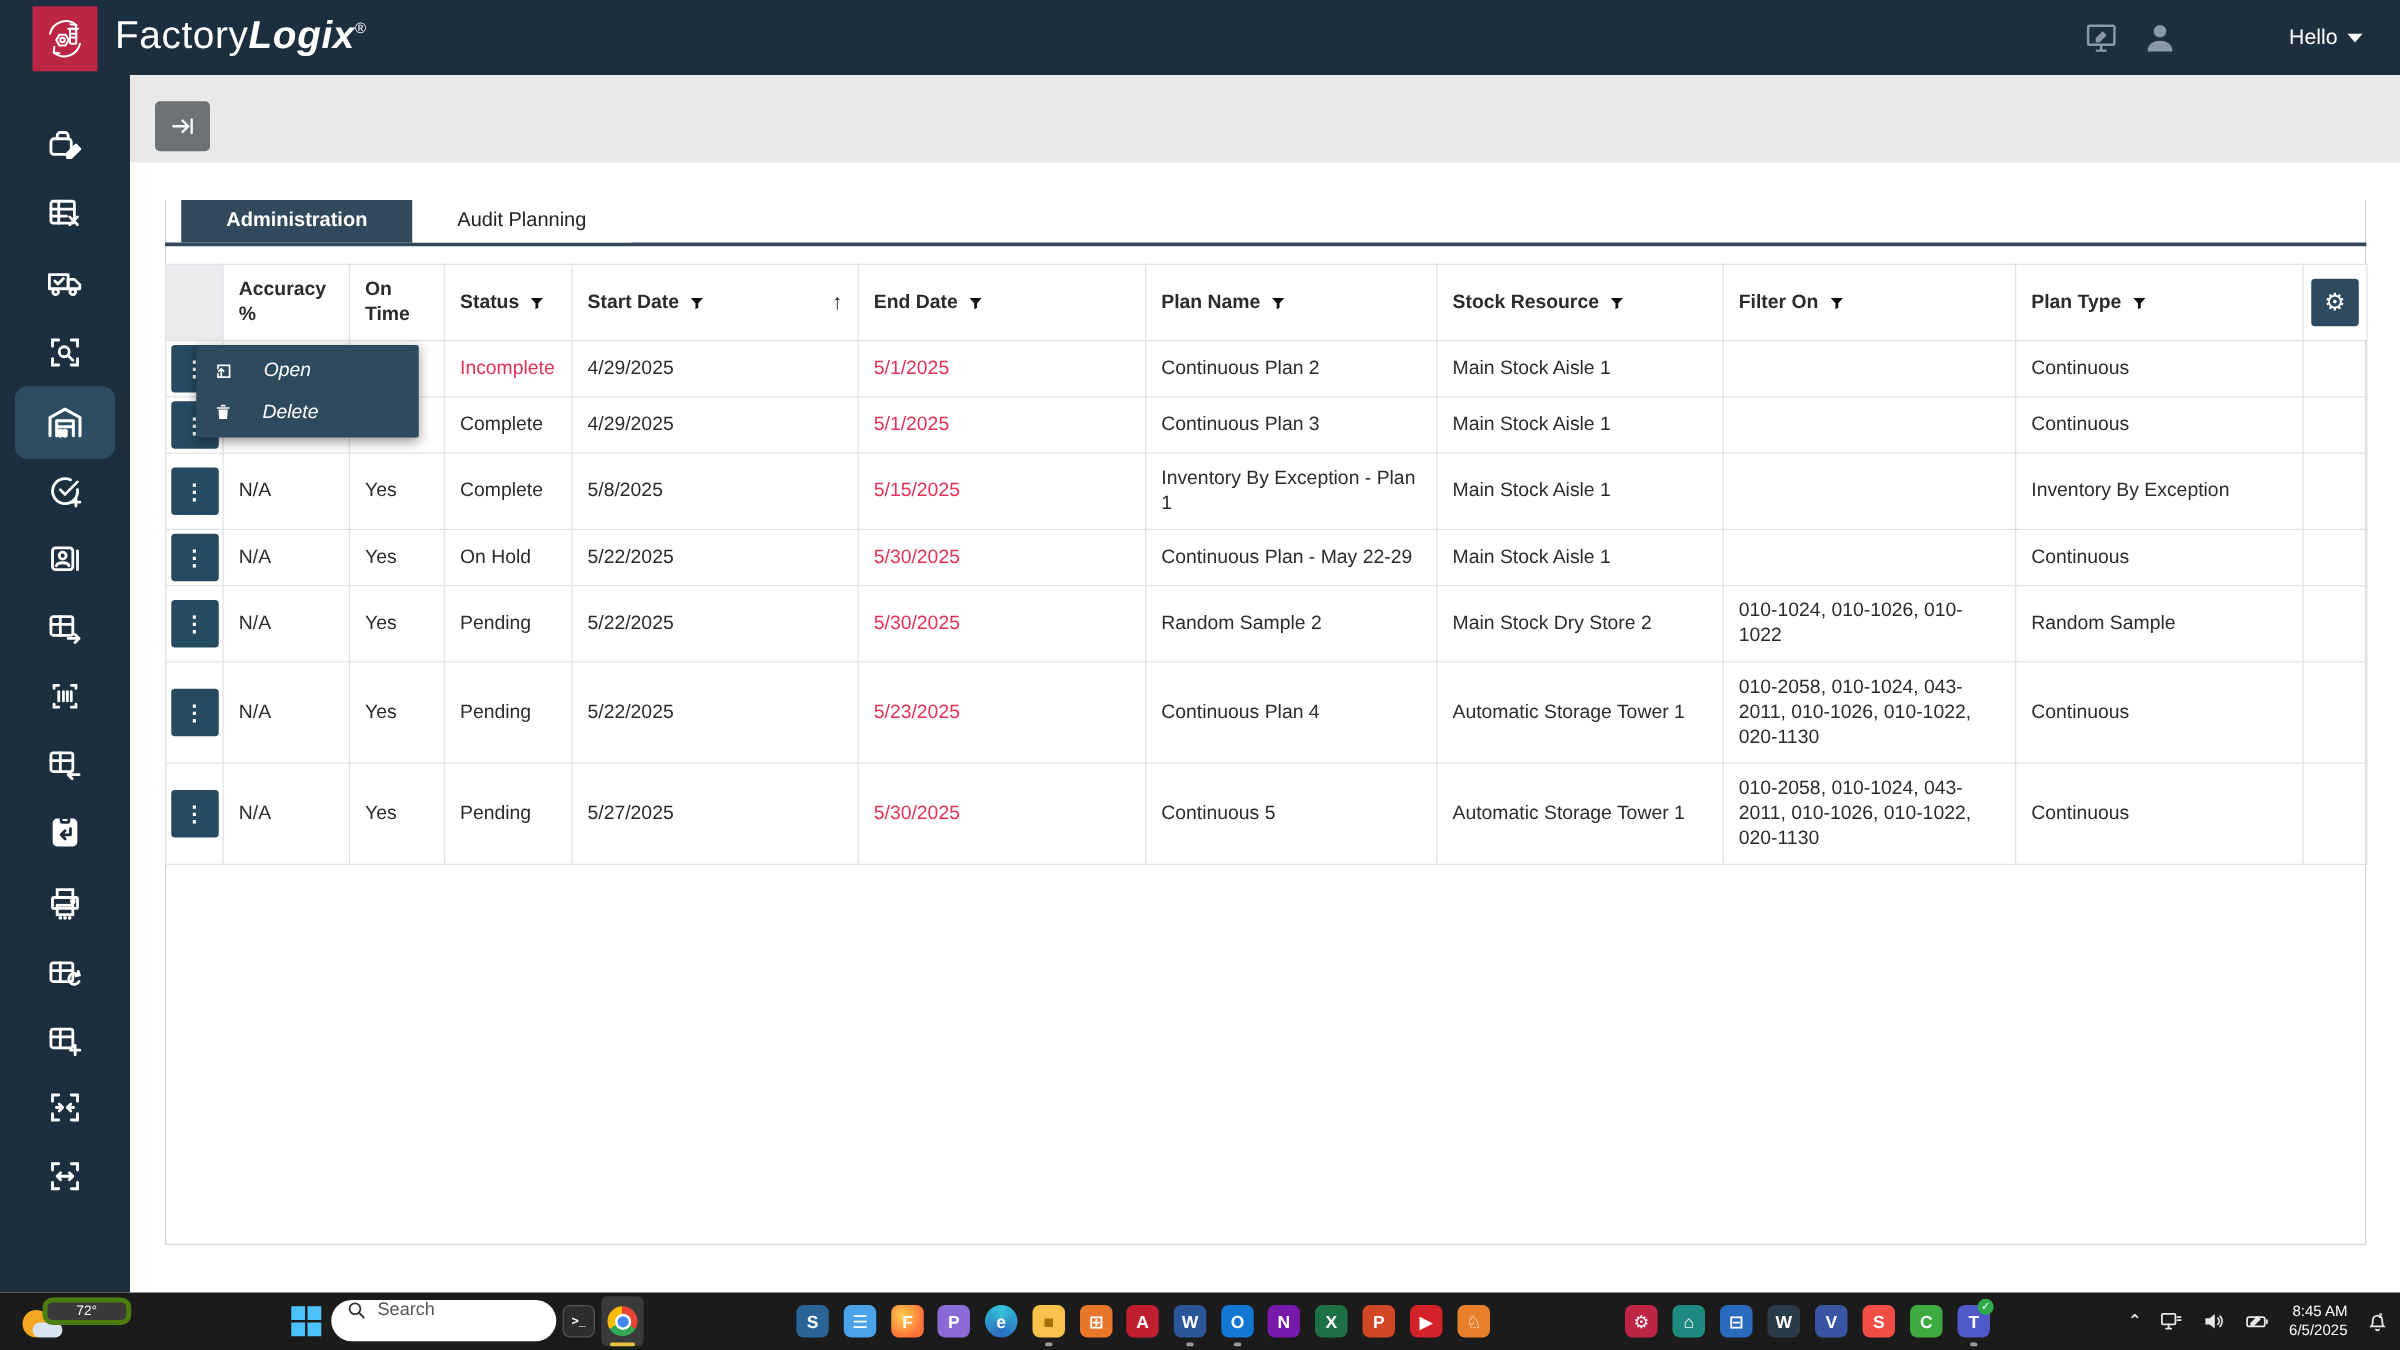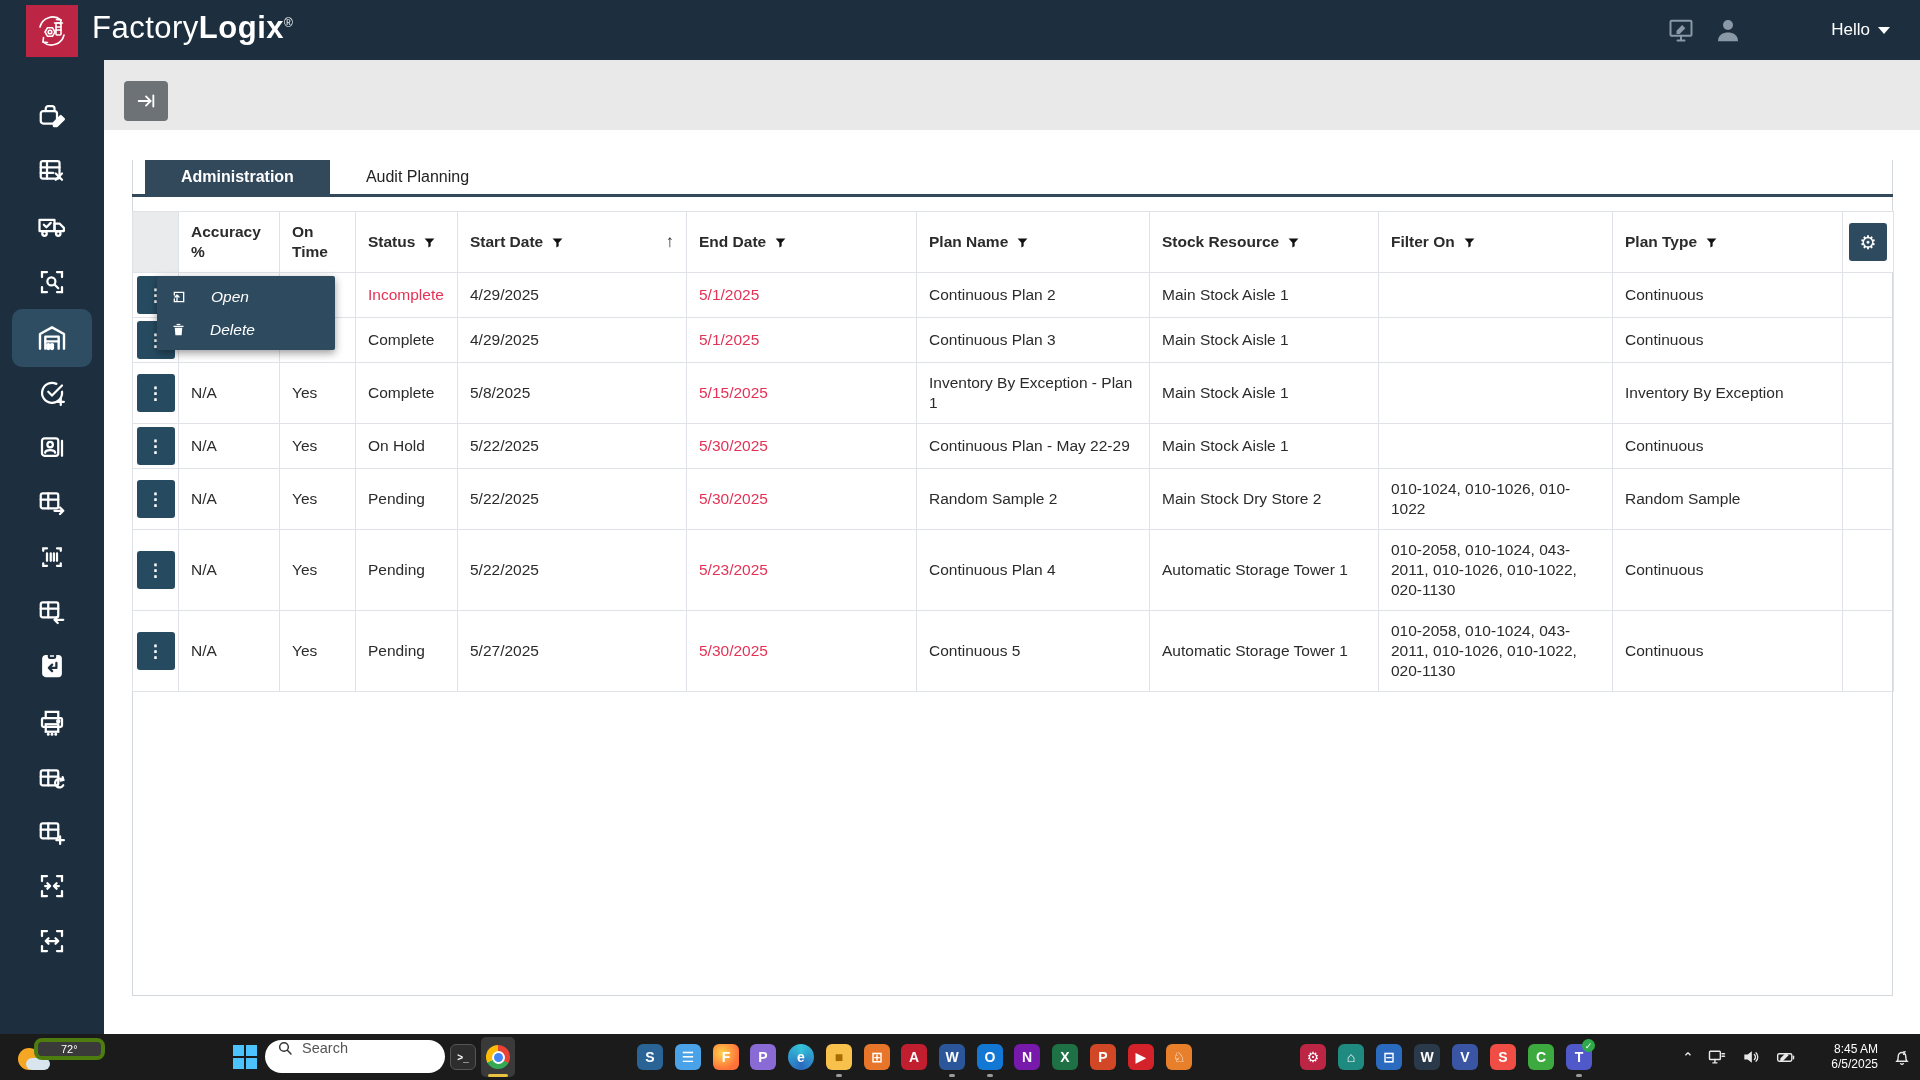--- a/index.html
+++ b/index.html
@@ -6,21 +6,21 @@
   html,body { width:1920px; height:1080px; overflow:hidden; background:#fff;
               font-family:"Liberation Sans","DejaVu Sans",sans-serif; }
   .stage { position:relative; width:1920px; height:1080px; background:#fff; }
   .abs { position:absolute; }
 
   
   .navbar { left:0; top:0; width:1920px; height:60px; background:#1d2f3e; display:flex; align-items:center; }
   .logo-box { position:absolute; left:26px; top:5px; width:52px; height:52px; background:#bd2544; display:flex; align-items:center; justify-content:center; }
   .brand { position:absolute; left:92px; top:10px; font-size:31px; color:#fff; letter-spacing:.5px; }
   .brand .lt { font-weight:300; }
-  .brand .bd { font-weight:700; }
+  .brand .bd { font-weight:700;font-style:italic; }
   .brand sup { font-size:12px; font-weight:300; }
   .nav-links { position:absolute; left:324px; top:0; height:60px; display:flex; align-items:center; gap:28px; }
   .nav-link { font-size:17px; color:#8b99a6; cursor:pointer; }
   .nav-link.active { color:#fff; font-weight:600; }
   .nav-right { position:absolute; right:30px; top:0; height:60px; display:flex; align-items:center; gap:18px; }
   .hello { color:#fff; font-size:17px; margin-left:70px; display:flex; align-items:center; gap:8px; }
   .caret { width:0; height:0; border-left:6px solid transparent; border-right:6px solid transparent; border-top:7px solid #fff; }
 
   
   .sidebar { left:0; top:60px; width:104px; height:974px; background:#1d2f3e; }
@@ -60,21 +60,21 @@
   .search-pill { position:absolute; left:265px; top:6px; width:180px; height:33px; background:#fff; border-radius:17px; display:flex; align-items:flex-start; gap:9px; padding-left:12px; cursor:pointer; }
   .search-pill span { color:#555; font-size:14.5px; }
   .win-grid { position:absolute; left:233px; top:11px; width:24px; height:24px; display:grid; grid-template-columns:11px 11px; grid-template-rows:11px 11px; gap:2px; cursor:pointer; }
   .win-grid i { background:#4cc2ff; }
   .chrome-box { position:absolute; left:481px; top:3px; width:34px; height:40px; background:#3a3a3a; border-radius:5px; display:flex; align-items:center; justify-content:center; }
   .chrome-underline { position:absolute; left:488px; top:40px; width:20px; height:3px; background:#e8c240; border-radius:2px; }
   .chrome-ball { width:24px; height:24px; border-radius:50%; background:conic-gradient(#ea4335 0 120deg,#34a853 120deg 240deg,#fbbc05 240deg 360deg); display:flex; align-items:center; justify-content:center; }
   .chrome-ball i { width:13px; height:13px; border-radius:50%; background:#fff; display:flex; align-items:center; justify-content:center; }
   .chrome-ball i b { width:9px; height:9px; border-radius:50%; background:#4285f4; }
   .tray { position:absolute; right:8px; top:0; height:46px; display:flex; align-items:center; gap:14px; color:#e8e8e8; }
-  .clock { text-align:right; font-size:12px; line-height:15px; color:#fff;margin-left:20px; }
+  .clock { text-align:right; font-size:12px; line-height:15px; color:#fff; }
   .teams-badge { position:absolute; left:16px; top:-5px; width:13px; height:13px; border-radius:50%; background:#2faa4a; color:#fff; font-size:9px; display:flex; align-items:center; justify-content:center; }
   .weather { position:absolute; left:16px; top:4px; width:46px; height:38px; }
   .w-sun { position:absolute; left:2px; top:10px; width:22px; height:22px; border-radius:50%; background:#f5a623; }
   .w-cloud { position:absolute; left:10px; top:20px; width:24px; height:12px; border-radius:8px; background:#d8e4ee; }
   .w-temp { position:absolute; left:18px; top:0; background:#3a3a3a; color:#fff; font-size:11px; padding:1px 23px; border-radius:8px; border:4px solid #4d7c0f; }
 
   svg.ic { display:block; }
 </style>
 </head>
 <body>

